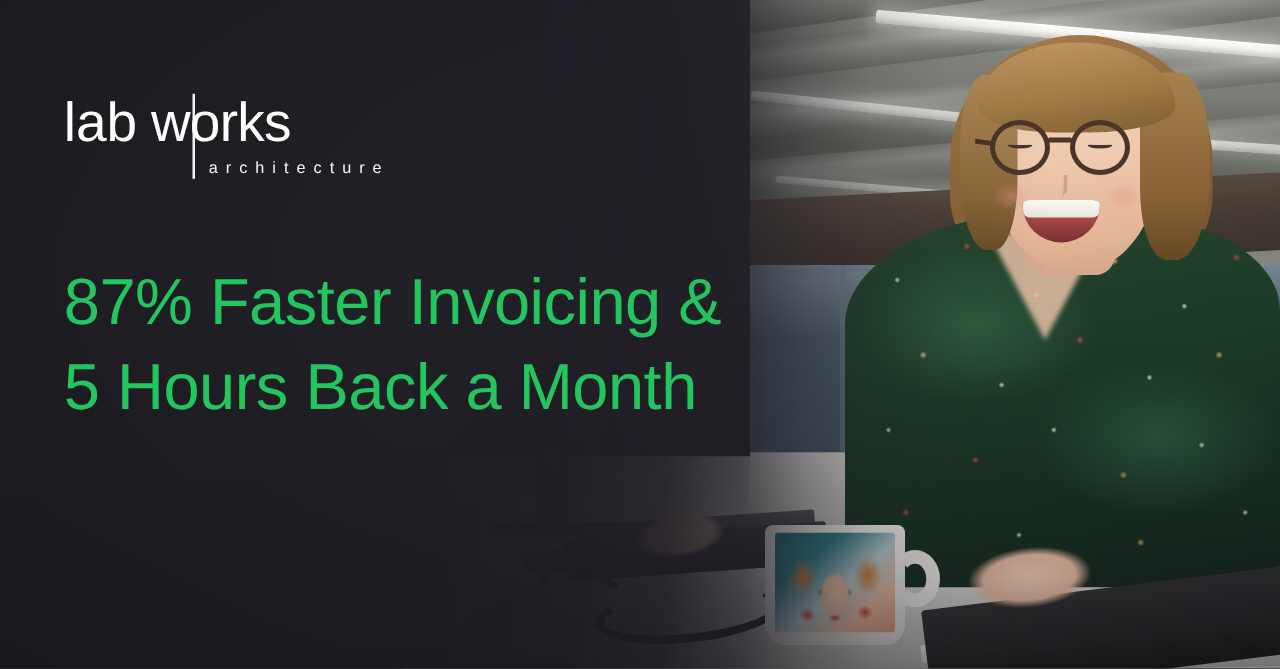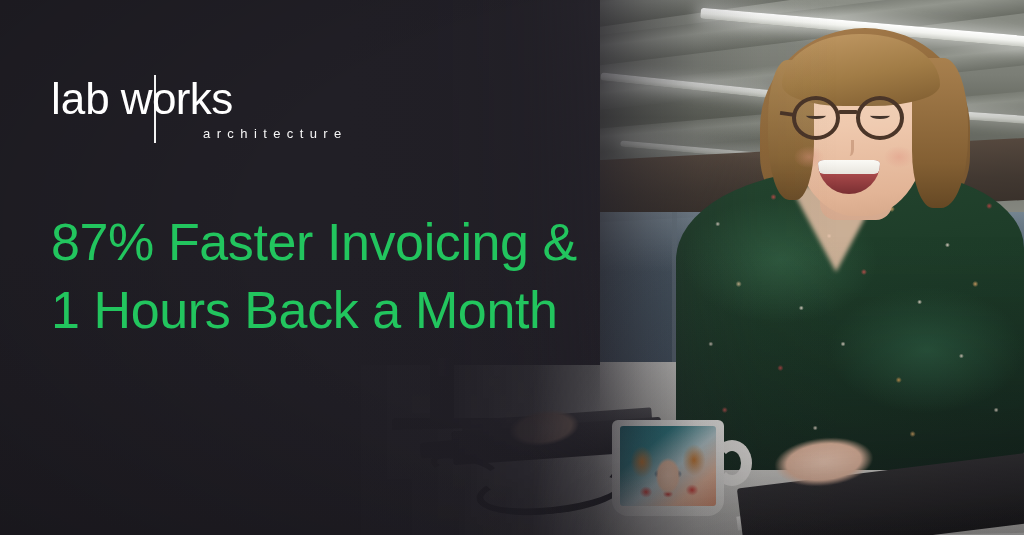--- a/index.html
+++ b/index.html
@@ -429,21 +429,20 @@
   }
   .logo-sub {
     position:absolute; left:116px; top:50px;
     color:#ffffff;
     font-size:13px;
     font-weight:300;
     letter-spacing:6.4px;
     line-height:16px;
     white-space:nowrap;
     opacity:.96;
-    margin-left:36px;
   }
 
   
   .headline {
     position:absolute; left:51px; top:208px;
     width:610px;
     color:#22c55e;
     font-size:52px;
     font-weight:500;
     line-height:68px;
@@ -538,17 +537,17 @@
   <div class="content">
 
     <div class="logo">
       <span class="logo-wordmark"><span class="logo-lab">lab</span><span class="logo-works">works</span></span>
       <span class="logo-rule"></span>
       <span class="logo-sub">architecture</span>
     </div>
 
     <h1 class="headline">
       <span class="ln">87% Faster Invoicing &amp;</span>
-      <span class="ln">1 Hours Back a Month</span>
+      <span class="ln">5 Hours Back a Month</span>
     </h1>
 
   </div>
 </div>
 
 </body></html>

